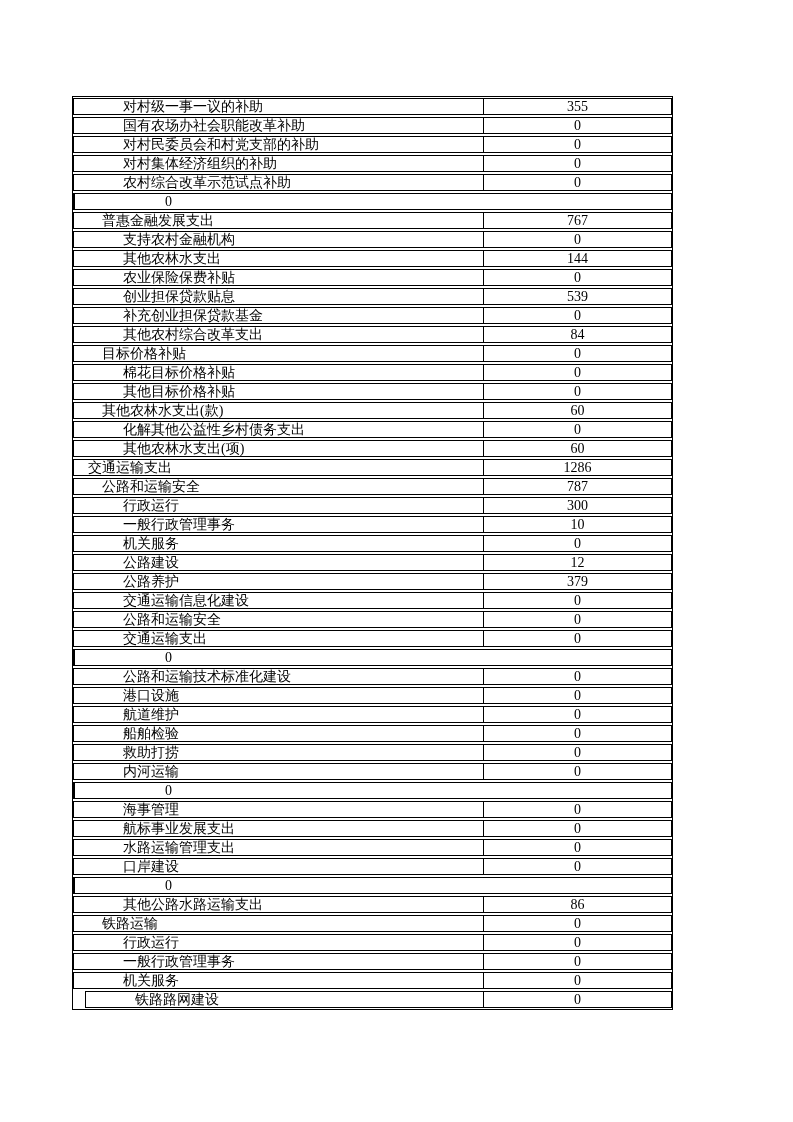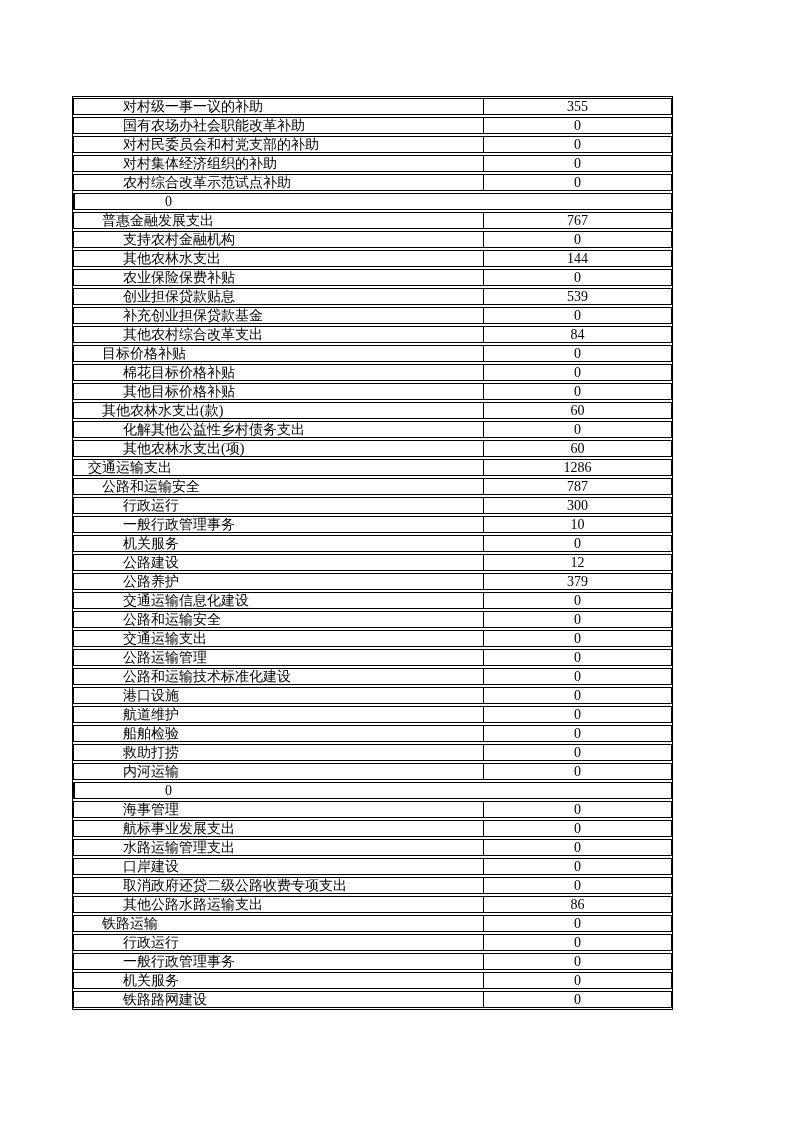--- a/index.html
+++ b/index.html
@@ -33,20 +33,21 @@
   .trow {
     display: flex;
     height: 17px;
     box-sizing: border-box;
     border: 1px solid #000000;
     margin-bottom: 2px;
     background: #ffffff;
   }
   .trow:last-child {
     margin-bottom: 0;
+    margin-left: 12px;
   }
   .cell-label {
     flex: 1;
     font-size: 14px;
     line-height: 15px;
     white-space: nowrap;
     overflow: hidden;
     box-sizing: border-box;
   }
   .indent-0 { padding-left: 14px; }
@@ -175,21 +176,20 @@
       </div>
       <div class="trow">
         <div class="cell-label indent-2">公路和运输安全</div>
         <div class="cell-value">0</div>
       </div>
       <div class="trow">
         <div class="cell-label indent-2">交通运输支出</div>
         <div class="cell-value">0</div>
       </div>
       <div class="trow">
-        <div class="cell-label indent-2">公路运输管理</div>
         <div class="cell-value">0</div>
       </div>
       <div class="trow">
         <div class="cell-label indent-2">公路和运输技术标准化建设</div>
         <div class="cell-value">0</div>
       </div>
       <div class="trow">
         <div class="cell-label indent-2">港口设施</div>
         <div class="cell-value">0</div>
       </div>
@@ -222,21 +222,20 @@
       </div>
       <div class="trow">
         <div class="cell-label indent-2">水路运输管理支出</div>
         <div class="cell-value">0</div>
       </div>
       <div class="trow">
         <div class="cell-label indent-2">口岸建设</div>
         <div class="cell-value">0</div>
       </div>
       <div class="trow">
-        <div class="cell-label indent-2">取消政府还贷二级公路收费专项支出</div>
         <div class="cell-value">0</div>
       </div>
       <div class="trow">
         <div class="cell-label indent-2">其他公路水路运输支出</div>
         <div class="cell-value">86</div>
       </div>
       <div class="trow">
         <div class="cell-label indent-1">铁路运输</div>
         <div class="cell-value">0</div>
       </div>

